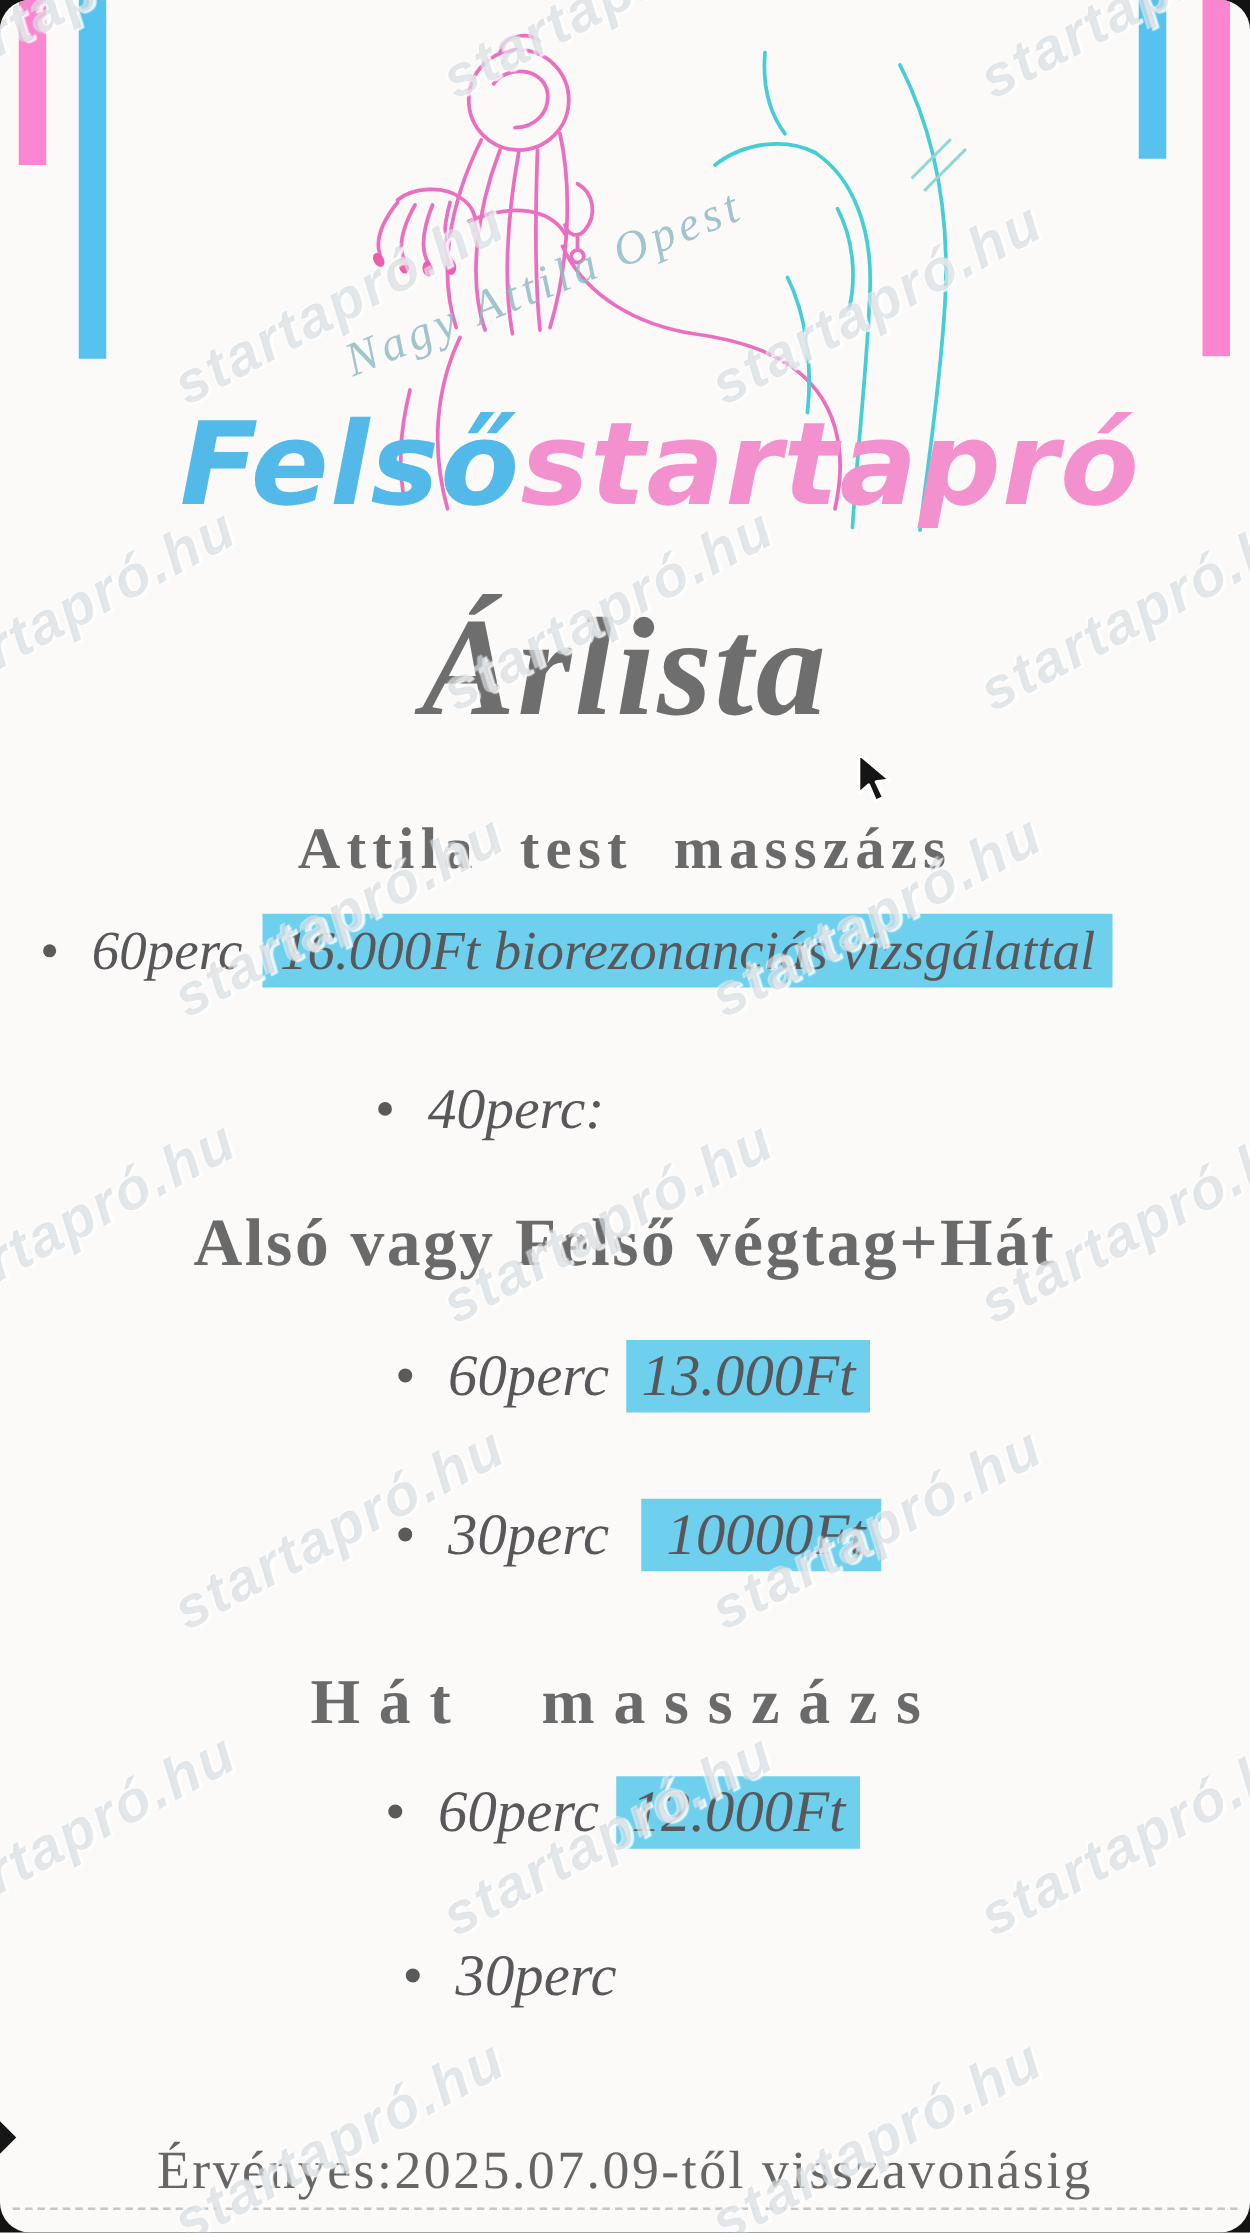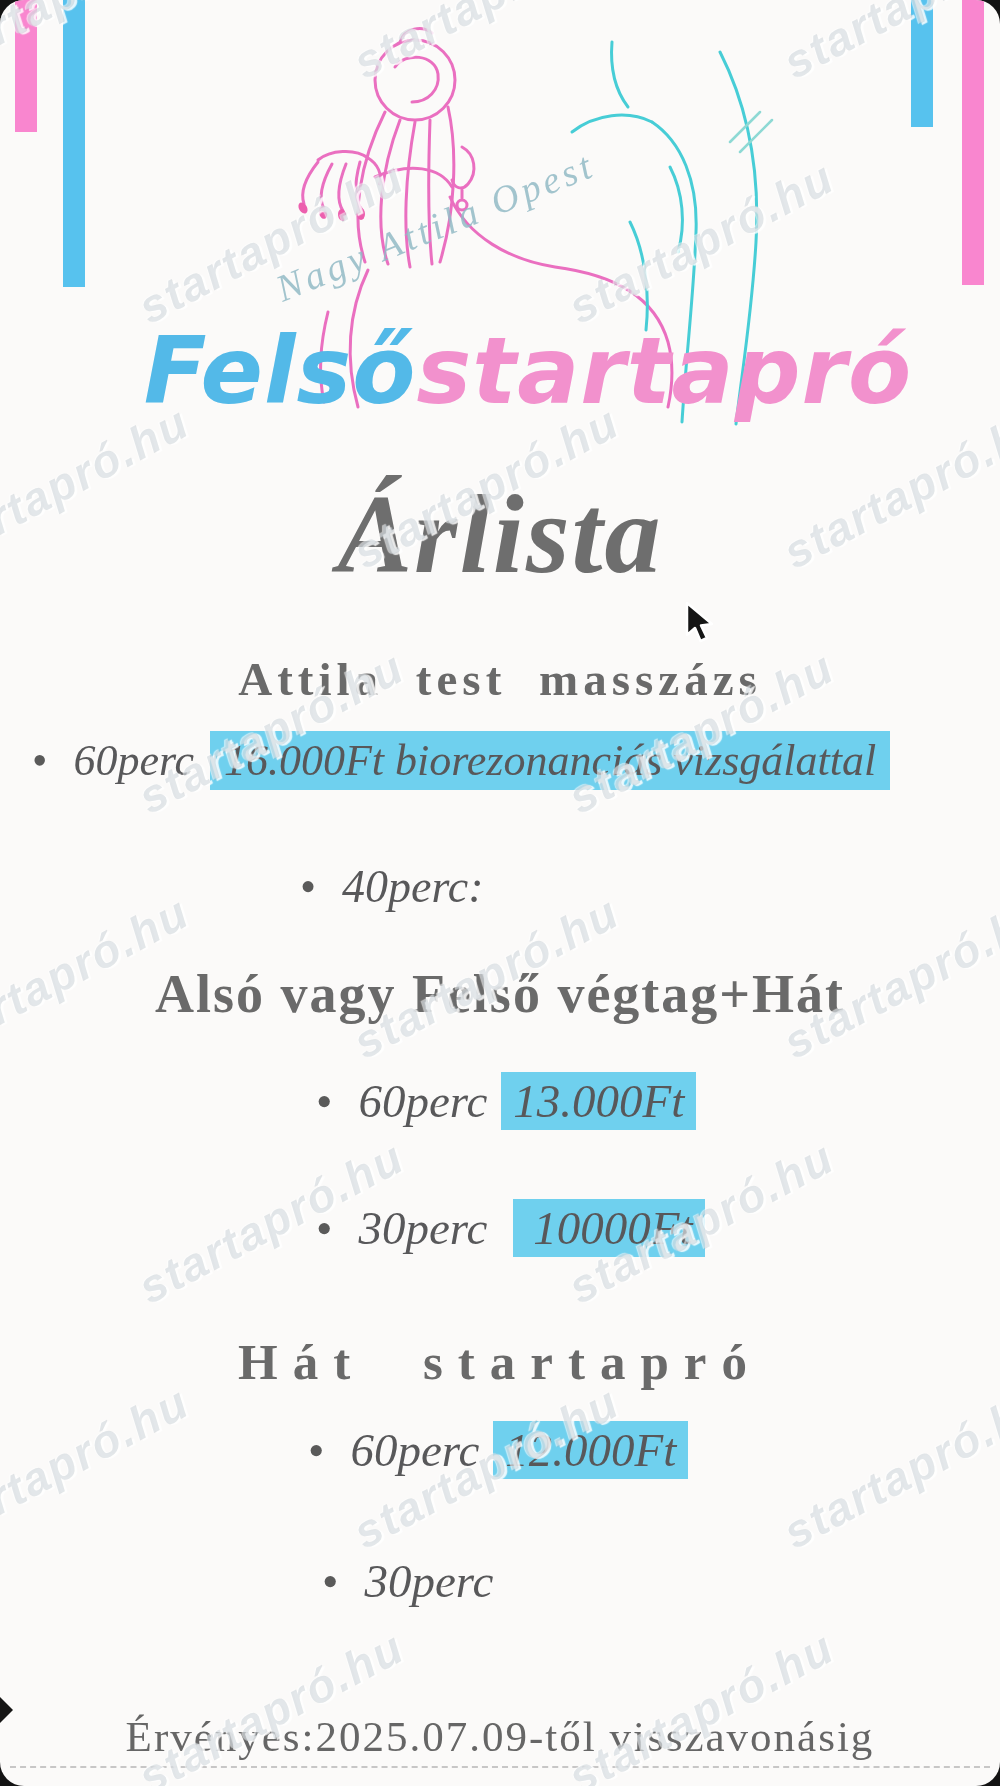--- a/index.html
+++ b/index.html
@@ -167,21 +167,21 @@
     <span class="label">60perc</span>
     <span class="hl">13.000Ft</span>
   </div>
 
   <div class="row row4">
     <span class="bullet">•</span>
     <span class="label">30perc</span>
     <span class="hl">10000Ft</span>
   </div>
 
-  <div class="section-heading h3">Hát startapró</div>
+  <div class="section-heading h3">Hát masszázs</div>
 
   <div class="row row5">
     <span class="bullet">•</span>
     <span class="label">60perc</span>
     <span class="hl">12.000Ft</span>
   </div>
 
   <div class="row row6">
     <span class="bullet">•</span>
     <span class="label">30perc</span>

